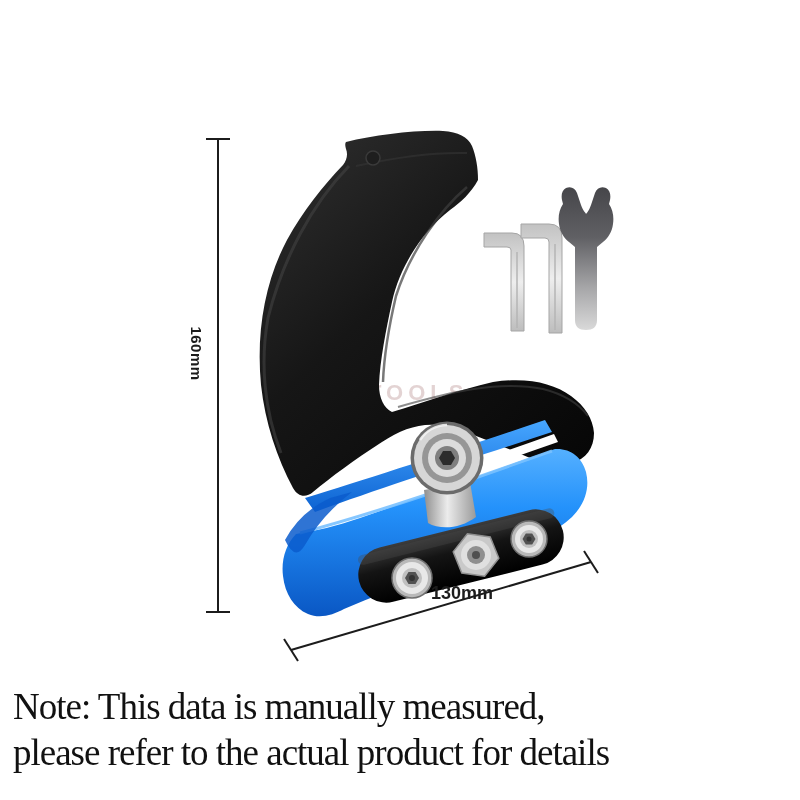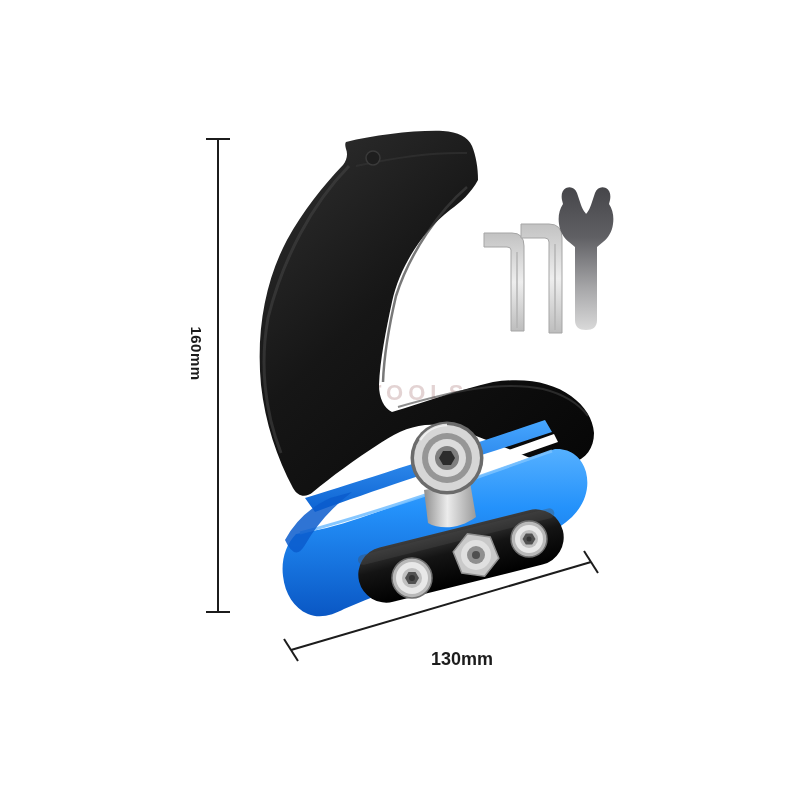--- a/index.html
+++ b/index.html
@@ -17,21 +17,21 @@
     font-weight:600;
     text-align:center;
   }
   #height-label{
     left:166px;top:346px;width:60px;
     font-size:15px;line-height:15px;
     transform:rotate(90deg);
     letter-spacing:0.5px;
   }
   #width-label{
-    left:412px;top:650px;width:100px;
+    left:412px;top:584px;width:100px;
     font-size:18px;line-height:18px;text-align:center;
   }
   #watermark{
     position:absolute;left:368px;top:380px;
     font-size:22px;letter-spacing:5px;
     color:rgba(185,145,145,0.40);
     font-weight:600;
   }
   #note{
     position:absolute;left:13px;top:684px;width:780px;
@@ -220,14 +220,18 @@
     <g stroke="#1c1c1c" stroke-width="2">
       <line x1="291" y1="650" x2="591" y2="562"></line>
       <line x1="284" y1="639" x2="298" y2="661"></line>
       <line x1="584" y1="551" x2="598" y2="573"></line>
     </g>
   </svg>
 
   <div id="height-label" class="dim-label">160mm</div>
   <div id="width-label" class="dim-label">130mm</div>
 
+  <div id="note">
+    <div>Note: This data is manually measured,</div>
+    <div>please refer to the actual product for details</div>
+  </div>
 
 </div>
 
 </body></html>

